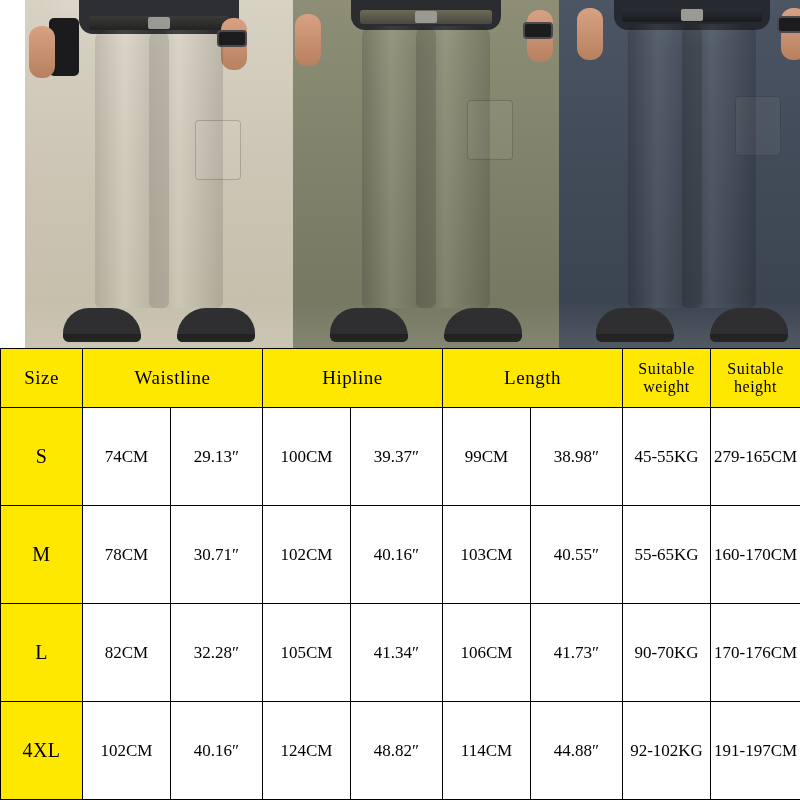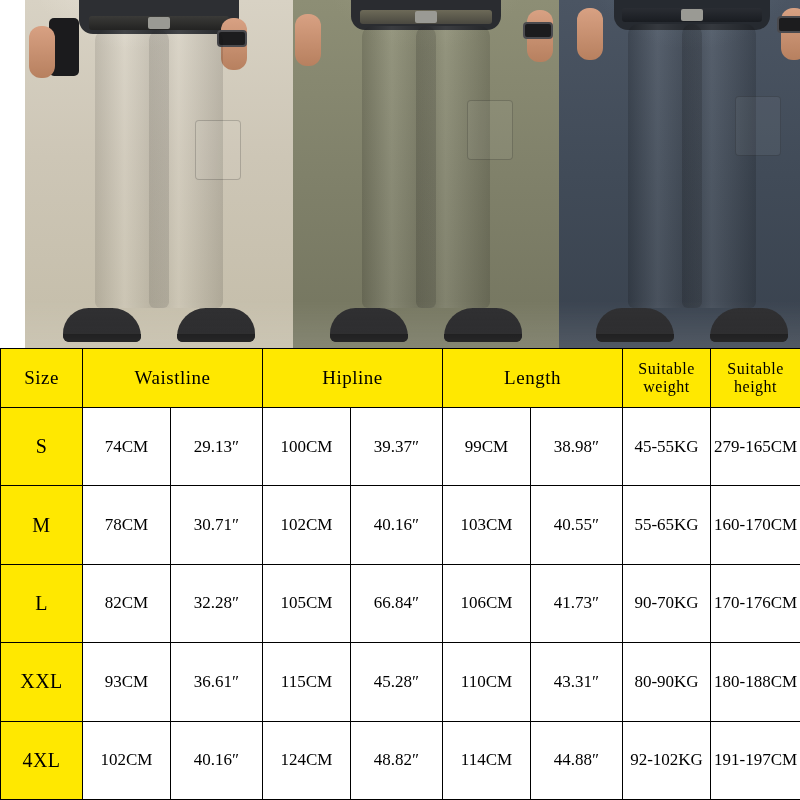--- a/index.html
+++ b/index.html
@@ -327,36 +327,25 @@
           <td>103CM</td>
           <td>40.55″</td>
           <td>55-65KG</td>
           <td>160-170CM</td>
         </tr>
         <tr>
           <td class="size-cell">L</td>
           <td>82CM</td>
           <td>32.28″</td>
           <td>105CM</td>
-          <td>66.84″</td>
+          <td>41.34″</td>
           <td>106CM</td>
           <td>41.73″</td>
           <td>90-70KG</td>
           <td>170-176CM</td>
-        </tr>
-        <tr>
-          <td class="size-cell">XXL</td>
-          <td>93CM</td>
-          <td>36.61″</td>
-          <td>115CM</td>
-          <td>45.28″</td>
-          <td>110CM</td>
-          <td>43.31″</td>
-          <td>80-90KG</td>
-          <td>180-188CM</td>
         </tr>
         <tr>
           <td class="size-cell">4XL</td>
           <td>102CM</td>
           <td>40.16″</td>
           <td>124CM</td>
           <td>48.82″</td>
           <td>114CM</td>
           <td>44.88″</td>
           <td>92-102KG</td>

